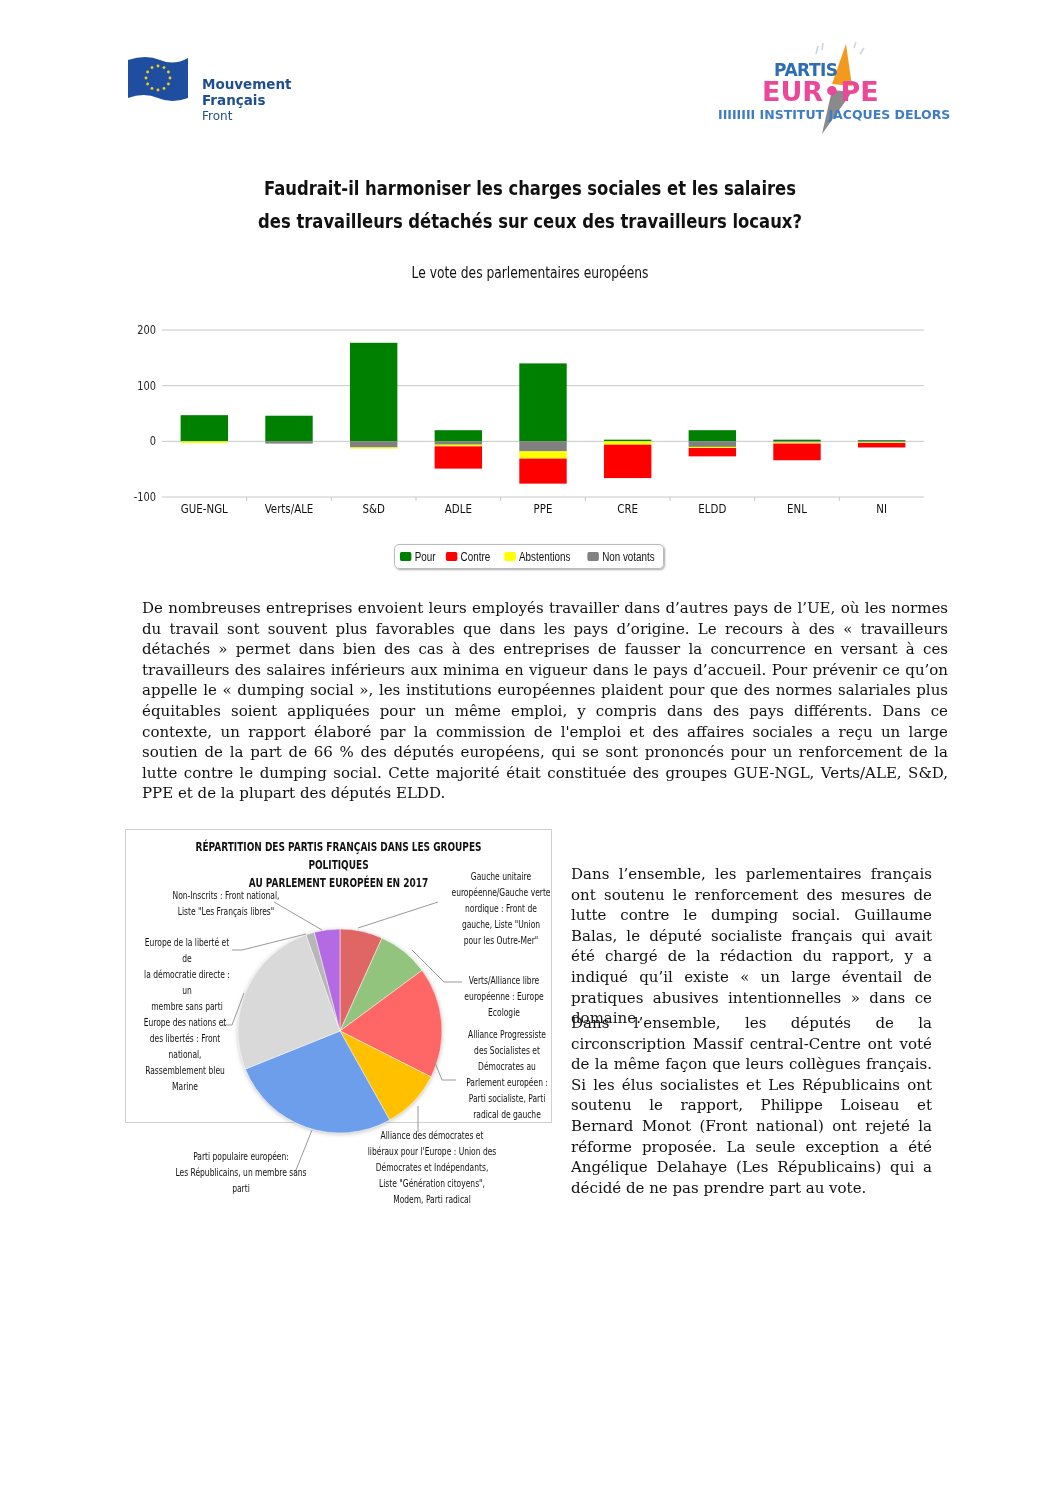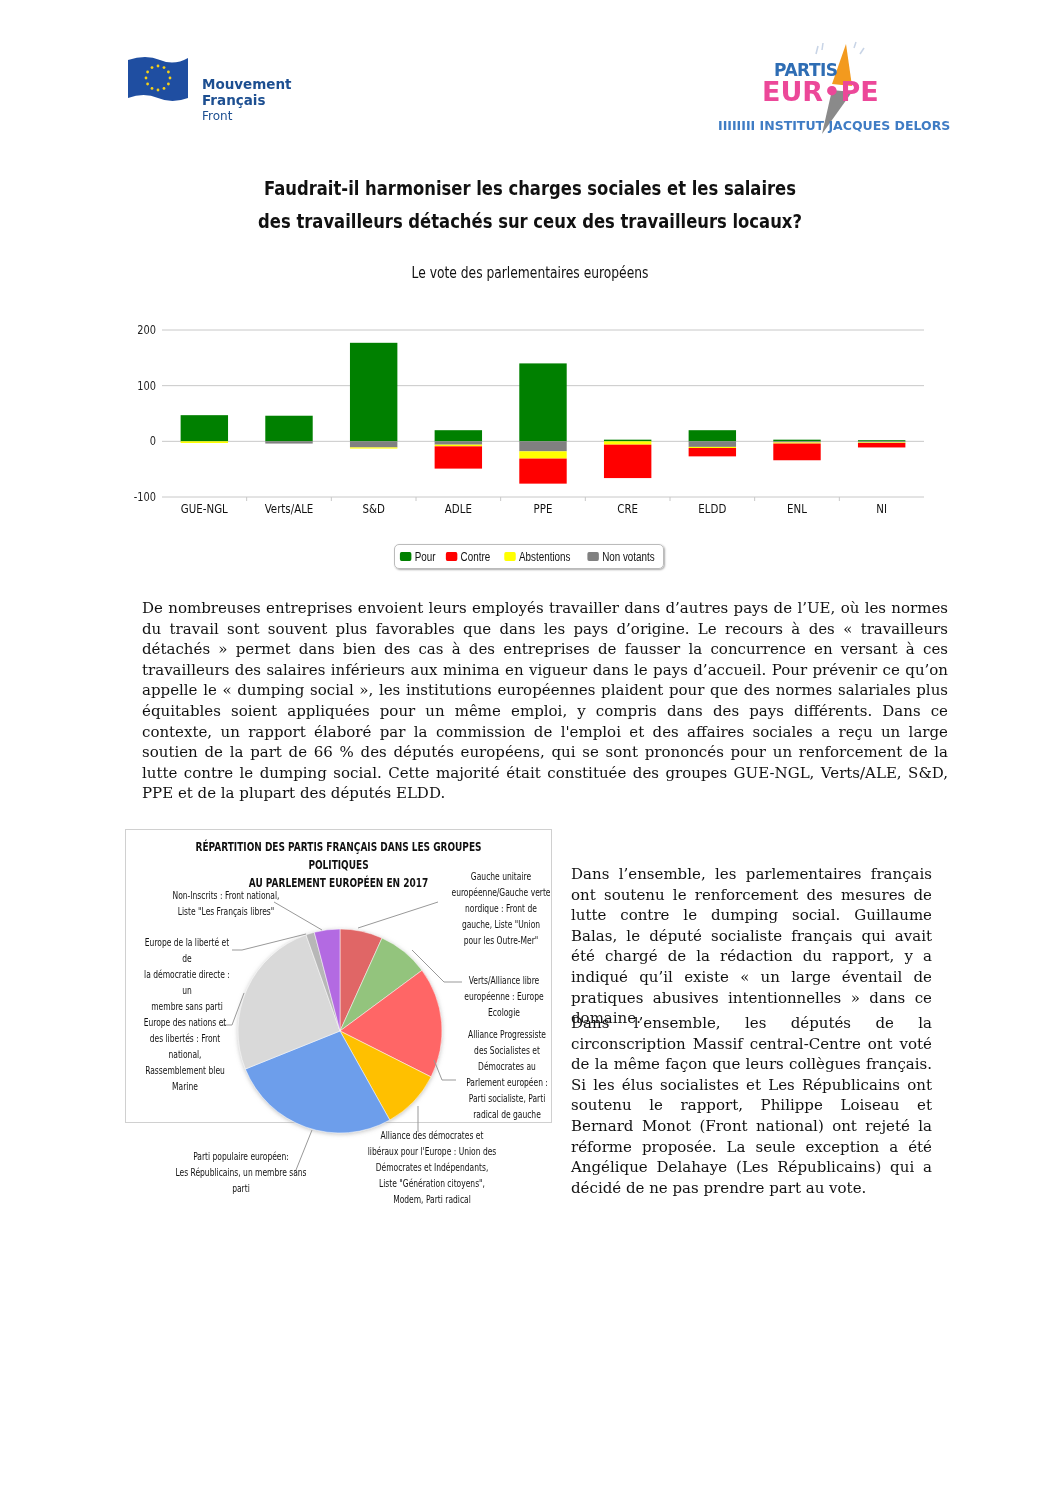--- a/index.html
+++ b/index.html
@@ -7,21 +7,21 @@
   .abs{position:absolute;}
   
   .logo-me{left:126px;top:52px;width:180px;height:72px;}
   .flag{position:absolute;left:0;top:4px;width:64px;height:46px;}
   .me-text{position:absolute;left:76px;top:24px;font-family:"DejaVu Sans",sans-serif;line-height:16px;}
   .me-t1{font-weight:bold;color:#1d4f91;font-size:13.5px;}
   .me-t3{color:#1d4f91;font-size:12px;}
   .logo-ne{left:718px;top:40px;width:225px;height:95px;}
   .ne-notre{position:absolute;left:56px;top:20px;font-family:"DejaVu Sans",sans-serif;font-weight:bold;font-size:17px;color:#2e6db4;letter-spacing:-0.5px;}
   .ne-europe{position:absolute;left:44px;top:36px;font-family:"DejaVu Sans",sans-serif;font-weight:bold;font-size:27px;color:#ec4899;letter-spacing:0px;}
-  .ne-inst{position:absolute;left:0px;top:67px;font-family:"DejaVu Sans",sans-serif;font-weight:bold;font-size:12.5px;color:#3f7cc4;white-space:nowrap;margin-top:11px;}
+  .ne-inst{position:absolute;left:0px;top:67px;font-family:"DejaVu Sans",sans-serif;font-weight:bold;font-size:12.5px;color:#3f7cc4;white-space:nowrap;}
   
   .title{left:130px;width:800px;top:172px;text-align:center;font-family:"DejaVu Sans",sans-serif;font-weight:bold;font-size:20px;line-height:33px;transform:scaleX(0.82);transform-origin:center top;}
   .subtitle{left:130px;width:800px;top:264px;text-align:center;font-family:"DejaVu Sans",sans-serif;font-size:15px;transform:scaleX(0.82);transform-origin:center top;}
   
   #bar-chart{left:126px;top:318px;}
   .legend{left:394px;top:544px;width:268px;height:23px;border:1px solid #bbb;border-radius:5px;box-shadow:1px 1px 2px #aaa;display:flex;align-items:center;justify-content:space-around;font-family:Liberation Sans, sans-serif;font-size:12px;}
   .leg-item{display:flex;align-items:center;transform:scaleX(0.82);}
   .leg-sw{width:14px;height:9px;border-radius:2px;margin-right:4px;display:inline-block;}
   
   .para{font-family:"DejaVu Serif",serif;font-size:15px;line-height:20.6px;text-align:justify;}

